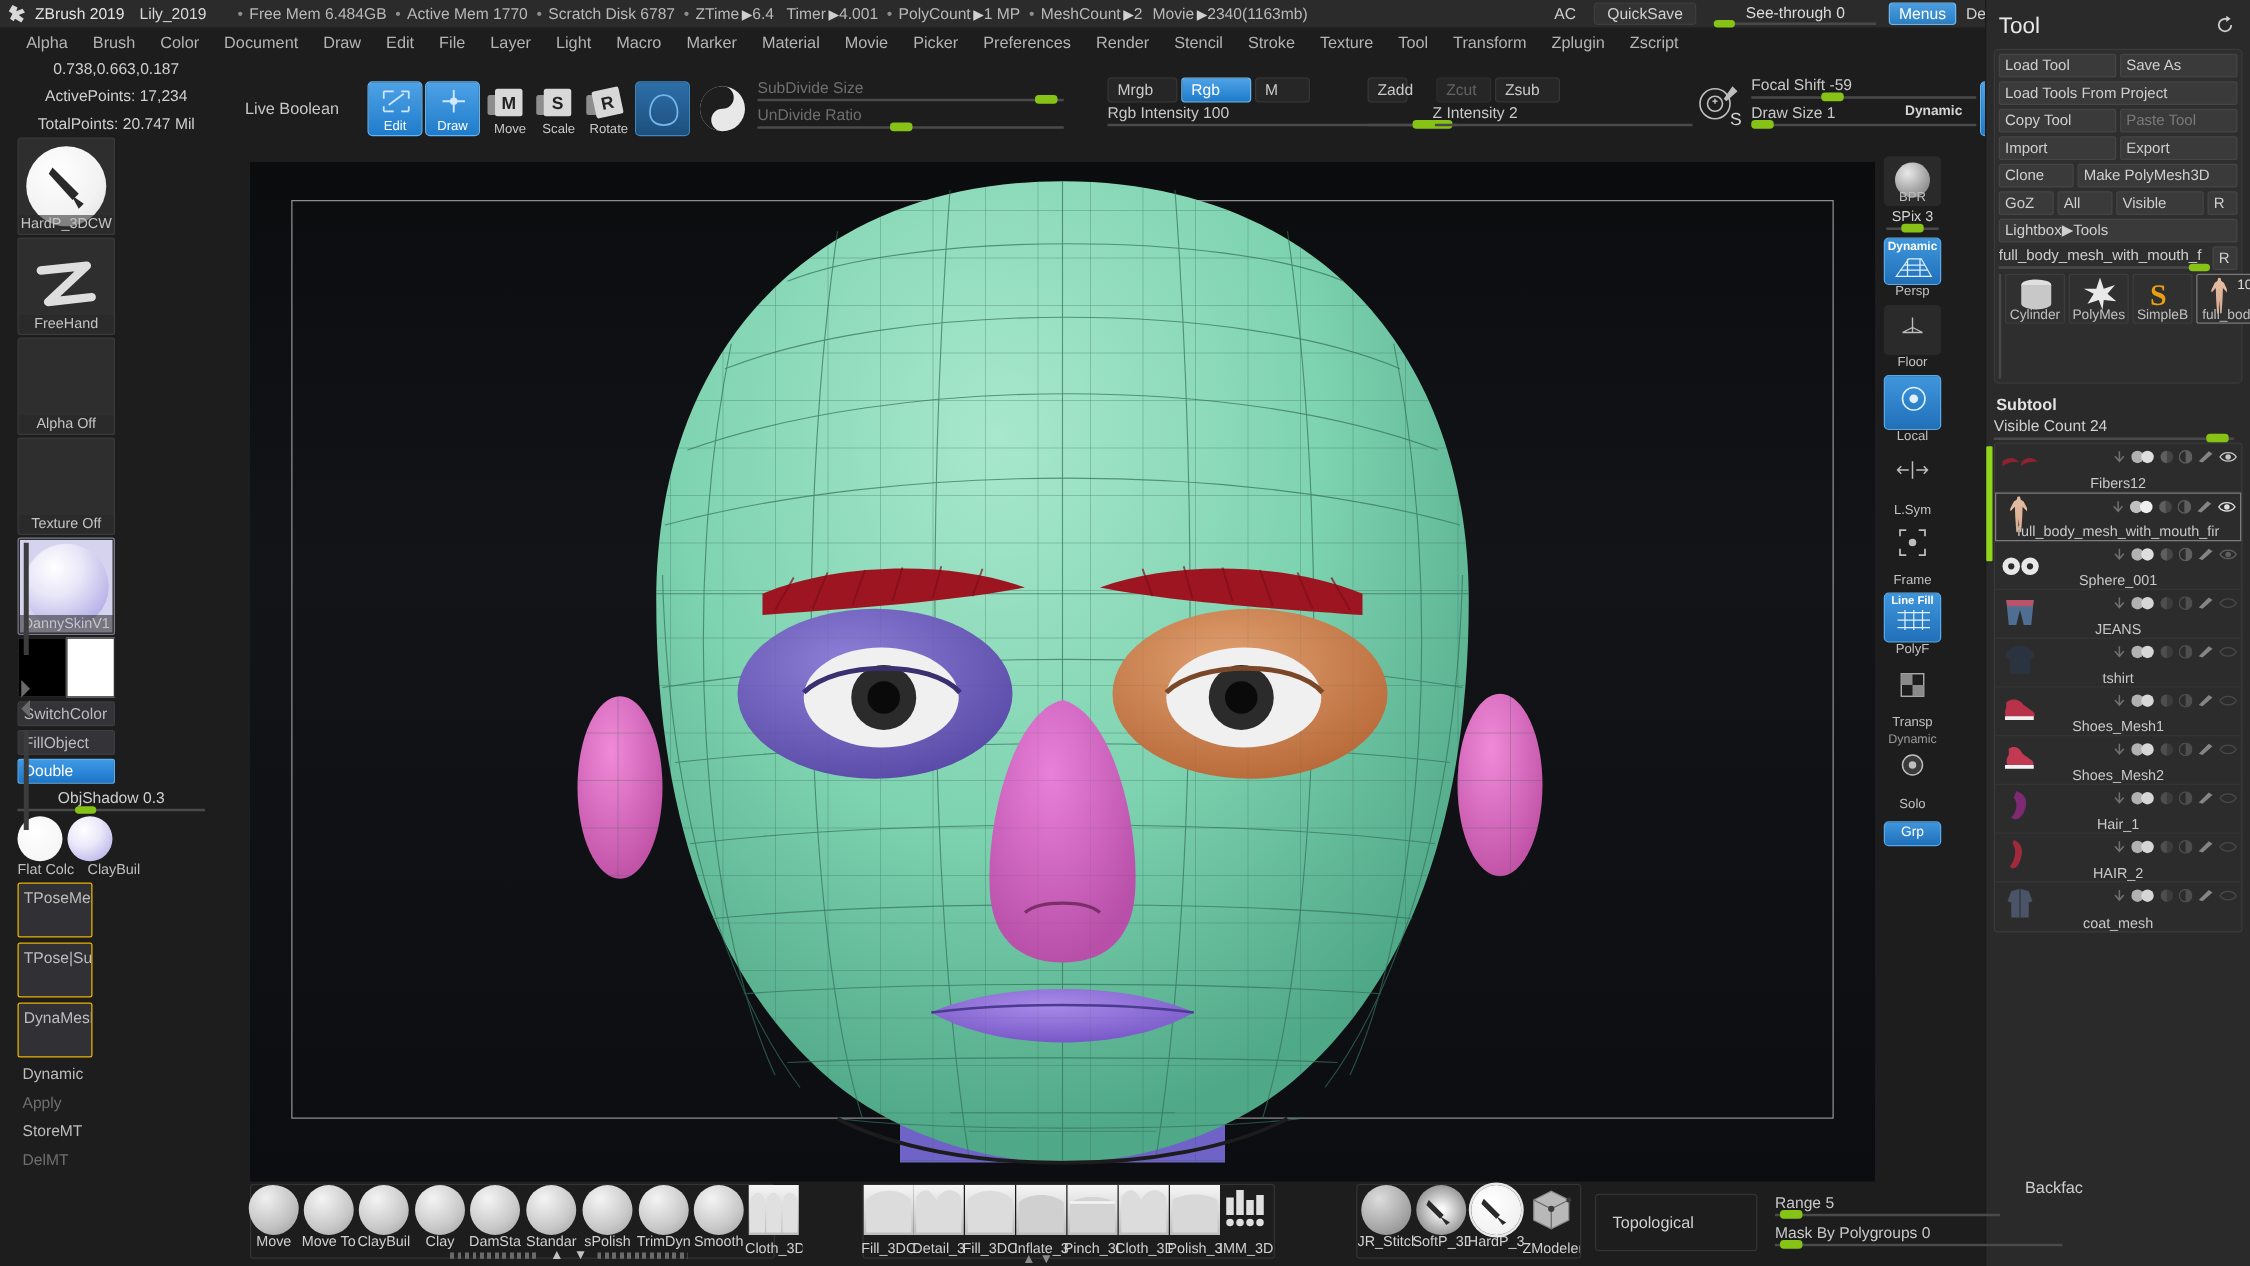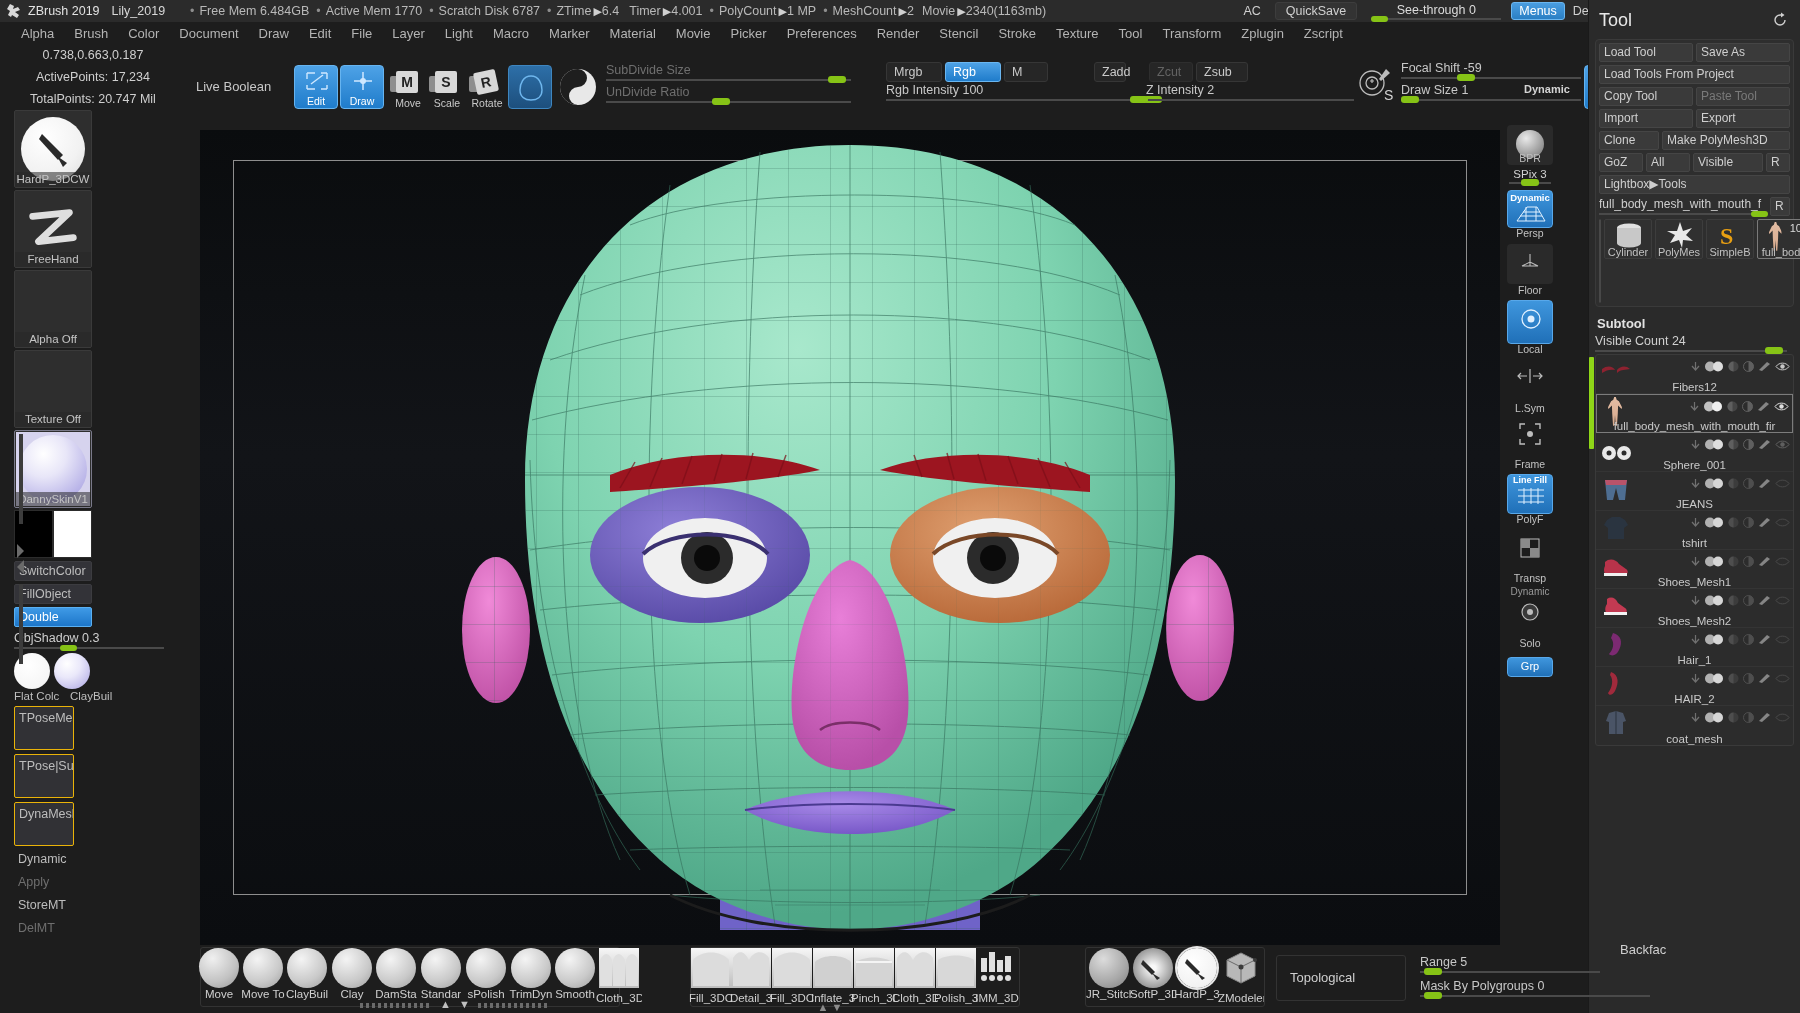--- a/index.html
+++ b/index.html
@@ -82,21 +82,21 @@
   .swatch-b { width:39px; height:48px; background:#fff; border:1px solid #2c2c2c; }
   .shelf-btn {
     width:78px; height:20px; background:#333338; border:1px solid #3c3c40; border-radius:2px;
     font-size:12.5px; color:#bdbdbd; padding-left:4px; line-height:18px; margin-bottom:3px;
     white-space:nowrap; overflow:hidden;
   }
   .shelf-btn.on {
     background: linear-gradient(#3f9ae6,#1d76c9); border:1px solid #5ab0f2; color:#fff;
   }
   .shelf-slider { width:150px; margin-bottom:4px; }
-  .shelf-slider .lbl { font-size:12.5px; color:#cfcfcf; line-height:16px; }
+  .shelf-slider .lbl { font-size:12.5px; color:#cfcfcf; line-height:16px;text-align:center; }
   .shelf-bigbtn {
     width:60px; height:44px; background:#313135; border:1px solid #eab308; border-radius:2px;
     font-size:12.5px; color:#bdbdbd; padding:4px 0 0 4px; margin-bottom:4px;
     white-space:nowrap; overflow:hidden;
   }
   .sphere-row { display:flex; gap:4px; width:92px; margin-bottom:1px; }
   .mini-sphere { width:36px; height:36px; border-radius:50%; }
   .mini-sphere.flat { background: radial-gradient(circle at 40% 34%, #fff 0%, #f6f6f6 70%, #e9e9e9 100%); }
   .mini-sphere.skin { background: radial-gradient(circle at 36% 30%, #fff 0%, #eae8fa 40%, #bfbaea 80%, #a19bd8 100%); }
   .sphere-caps { display:flex; gap:4px; width:110px; font-size:11.5px; color:#bfbfbf; }

